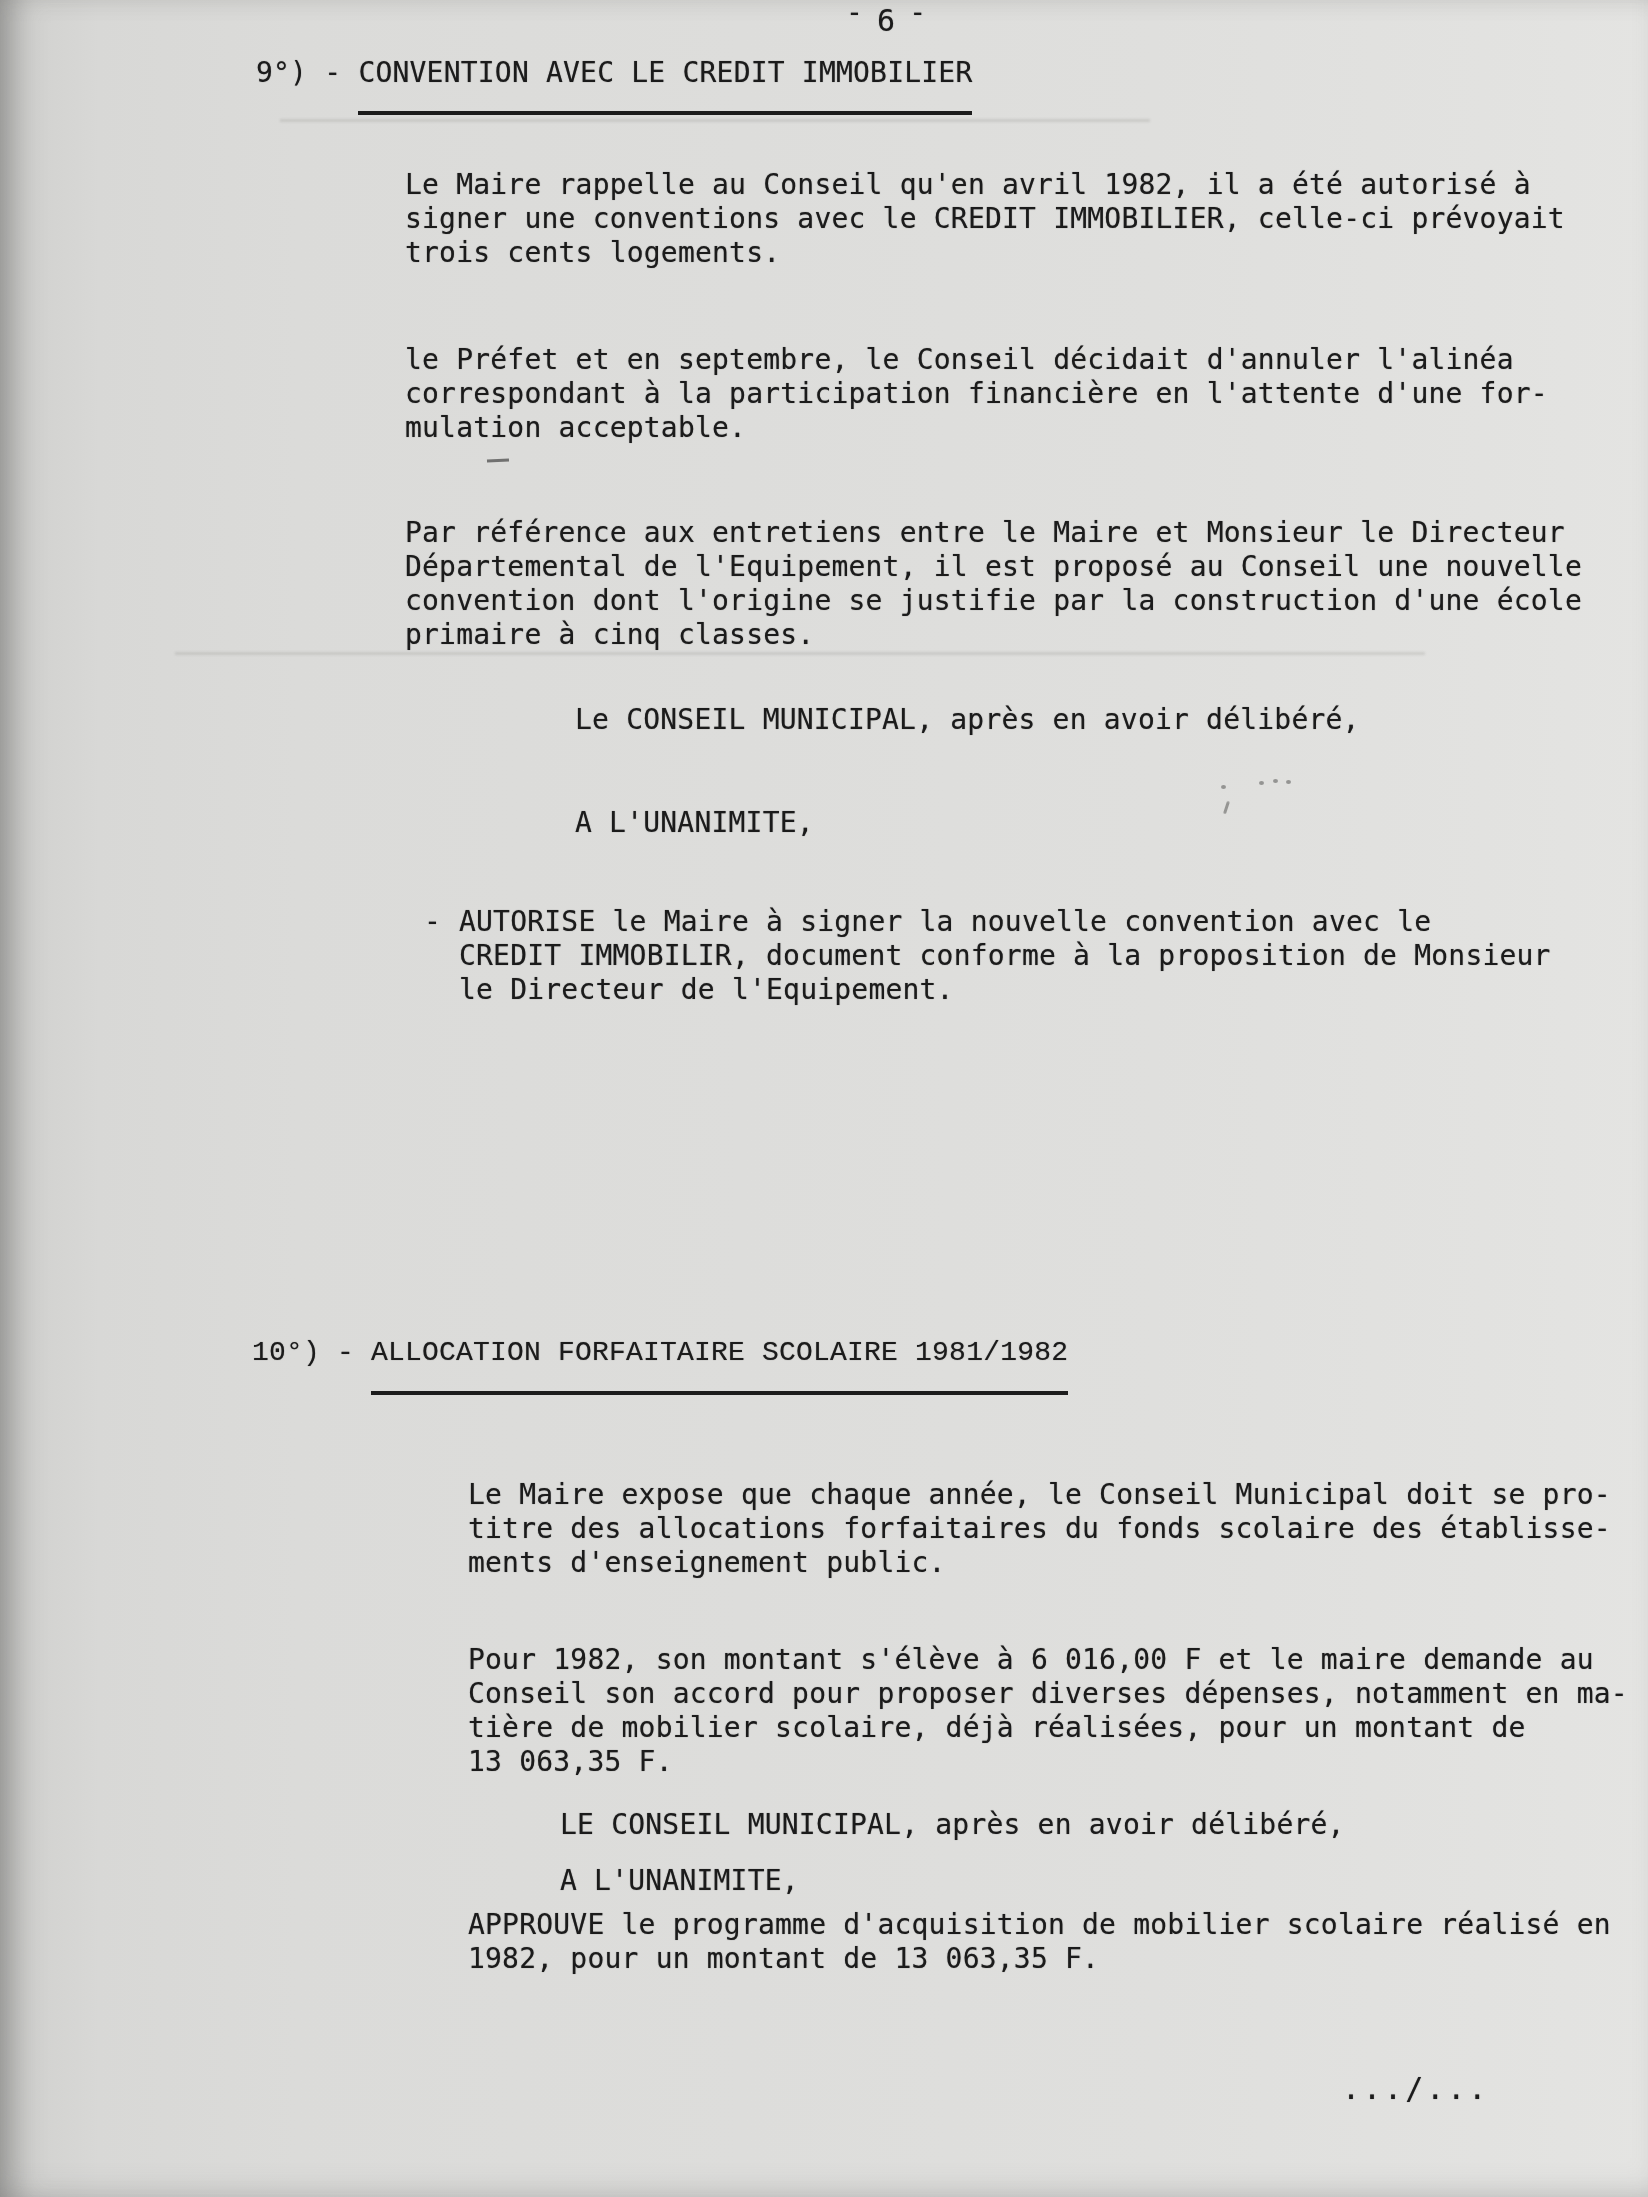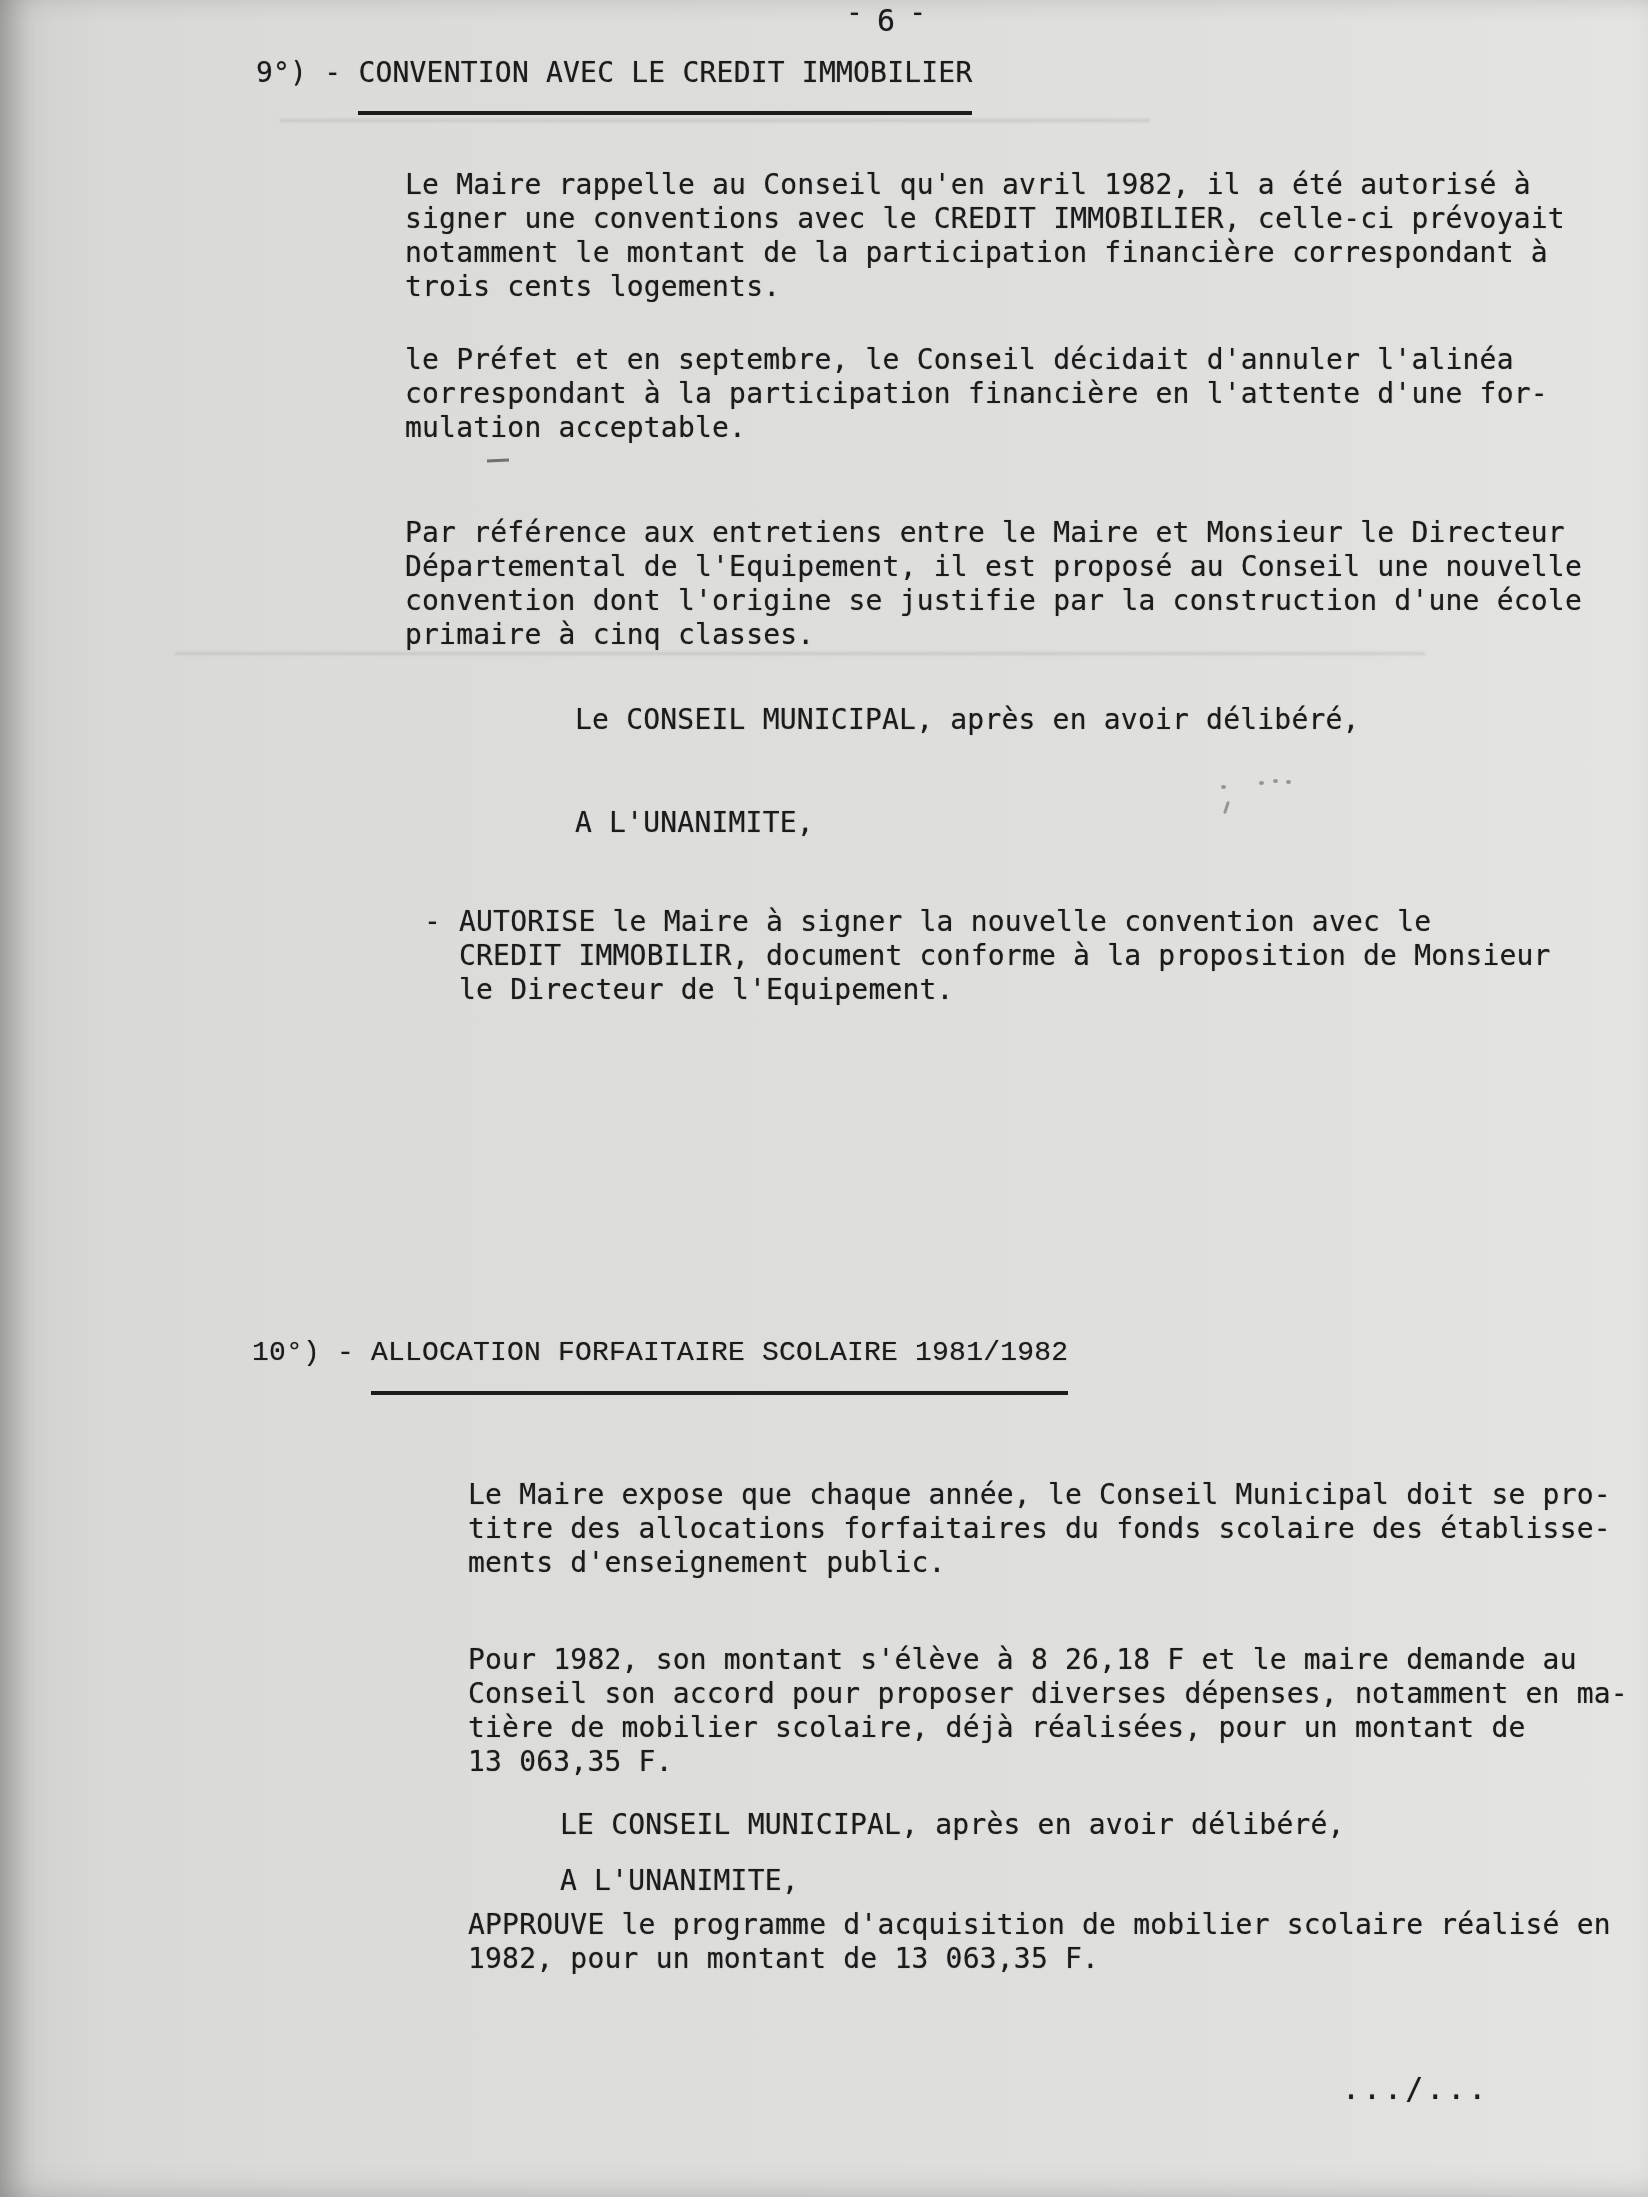--- a/index.html
+++ b/index.html
@@ -71,21 +71,21 @@
 
   <div class="edge-shade"></div>
 
   <div class="streak" style="left:280px;top:119px;width:870px;"></div>
   <div class="streak" style="left:175px;top:652px;width:1250px;"></div>
 
   <div class="tw" style="left:846px;top:4px;"><span class="raised-dash">-</span><span class="pn">6</span><span class="raised-dash">-</span></div>
 
   <div class="tw" style="left:256px;top:56px;"><span>9°)</span><span> - </span><span class="underlined">CONVENTION AVEC LE CREDIT IMMOBILIER</span></div>
 
-  <div class="tw" style="left:405px;top:168px;"><div class="tline">Le Maire rappelle au Conseil qu'en avril 1982, il a été autorisé à</div><div class="tline">signer une conventions avec le CREDIT IMMOBILIER, celle-ci prévoyait</div><div class="tline">notamment le montant de la participation financière correspondant à</div><div class="tline">trois cents logements.</div></div>
+  <div class="tw" style="left:405px;top:168px;"><div class="tline">Le Maire rappelle au Conseil qu'en avril 1982, il a été autorisé à</div><div class="tline">signer une conventions avec le CREDIT IMMOBILIER, celle-ci prévoyait</div><div class="tline">trois cents logements.</div></div>
   <div class="tw" style="left:405px;top:343px;"><div class="tline">le Préfet et en septembre, le Conseil décidait d'annuler l'alinéa</div><div class="tline">correspondant à la participation financière en l'attente d'une for-</div><div class="tline">mulation acceptable.</div></div>
   <div class="overstrike" style="left:487px;top:459px;"></div>
   <div class="tw" style="left:405px;top:516px;"><div class="tline">Par référence aux entretiens entre le Maire et Monsieur le Directeur</div><div class="tline">Départemental de l'Equipement, il est proposé au Conseil une nouvelle</div><div class="tline">convention dont l'origine se justifie par la construction d'une école</div><div class="tline">primaire à cinq classes.</div></div>
 
   <div class="tw" style="left:575px;top:703px;">Le CONSEIL MUNICIPAL, après en avoir délibéré,</div>
   <div class="tw" style="left:575px;top:806px;">A L'UNANIMITE,</div>
 
   <div class="pencil" style="left:1215px;top:775px;width:90px;height:45px;">
     <div class="dot" style="left:44px;top:6px;"></div>
     <div class="dot" style="left:58px;top:4px;"></div>
@@ -93,21 +93,21 @@
     <div class="dot" style="left:6px;top:10px;"></div>
     <div class="stroke" style="left:10px;top:26px;"></div>
   </div>
 
   <div class="tw" style="left:424px;top:905px;">-</div>
   <div class="tw" style="left:459px;top:905px;"><div class="tline">AUTORISE le Maire à signer la nouvelle convention avec le</div><div class="tline">CREDIT IMMOBILIR, document conforme à la proposition de Monsieur</div><div class="tline">le Directeur de l'Equipement.</div></div>
 
   <div class="tw" style="left:252px;top:1336px;font-family:Liberation Mono, monospace;"><span>10°)</span><span> - </span><span class="underlined">ALLOCATION FORFAITAIRE SCOLAIRE 1981/1982</span></div>
 
   <div class="tw" style="left:468px;top:1478px;"><div class="tline">Le Maire expose que chaque année, le Conseil Municipal doit se pro-</div><div class="tline">titre des allocations forfaitaires du fonds scolaire des établisse-</div><div class="tline">ments d'enseignement public.</div></div>
-  <div class="tw" style="left:468px;top:1643px;"><div class="tline">Pour 1982, son montant s'élève à 8 26,18 F et le maire demande au</div><div class="tline">Conseil son accord pour proposer diverses dépenses, notamment en ma-</div><div class="tline">tière de mobilier scolaire, déjà réalisées, pour un montant de</div><div class="tline">13 063,35 F.</div></div>
+  <div class="tw" style="left:468px;top:1643px;"><div class="tline">Pour 1982, son montant s'élève à 6 016,00 F et le maire demande au</div><div class="tline">Conseil son accord pour proposer diverses dépenses, notamment en ma-</div><div class="tline">tière de mobilier scolaire, déjà réalisées, pour un montant de</div><div class="tline">13 063,35 F.</div></div>
 
   <div class="tw" style="left:560px;top:1808px;">LE CONSEIL MUNICIPAL, après en avoir délibéré,</div>
   <div class="tw" style="left:560px;top:1864px;">A L'UNANIMITE,</div>
 
   <div class="tw" style="left:468px;top:1908px;"><div class="tline">APPROUVE le programme d'acquisition de mobilier scolaire réalisé en</div><div class="tline">1982, pour un montant de 13 063,35 F.</div></div>
 
   <div class="tw continuation" style="left:1342px;top:2072px;">.../...</div>
 
 </div>
 

